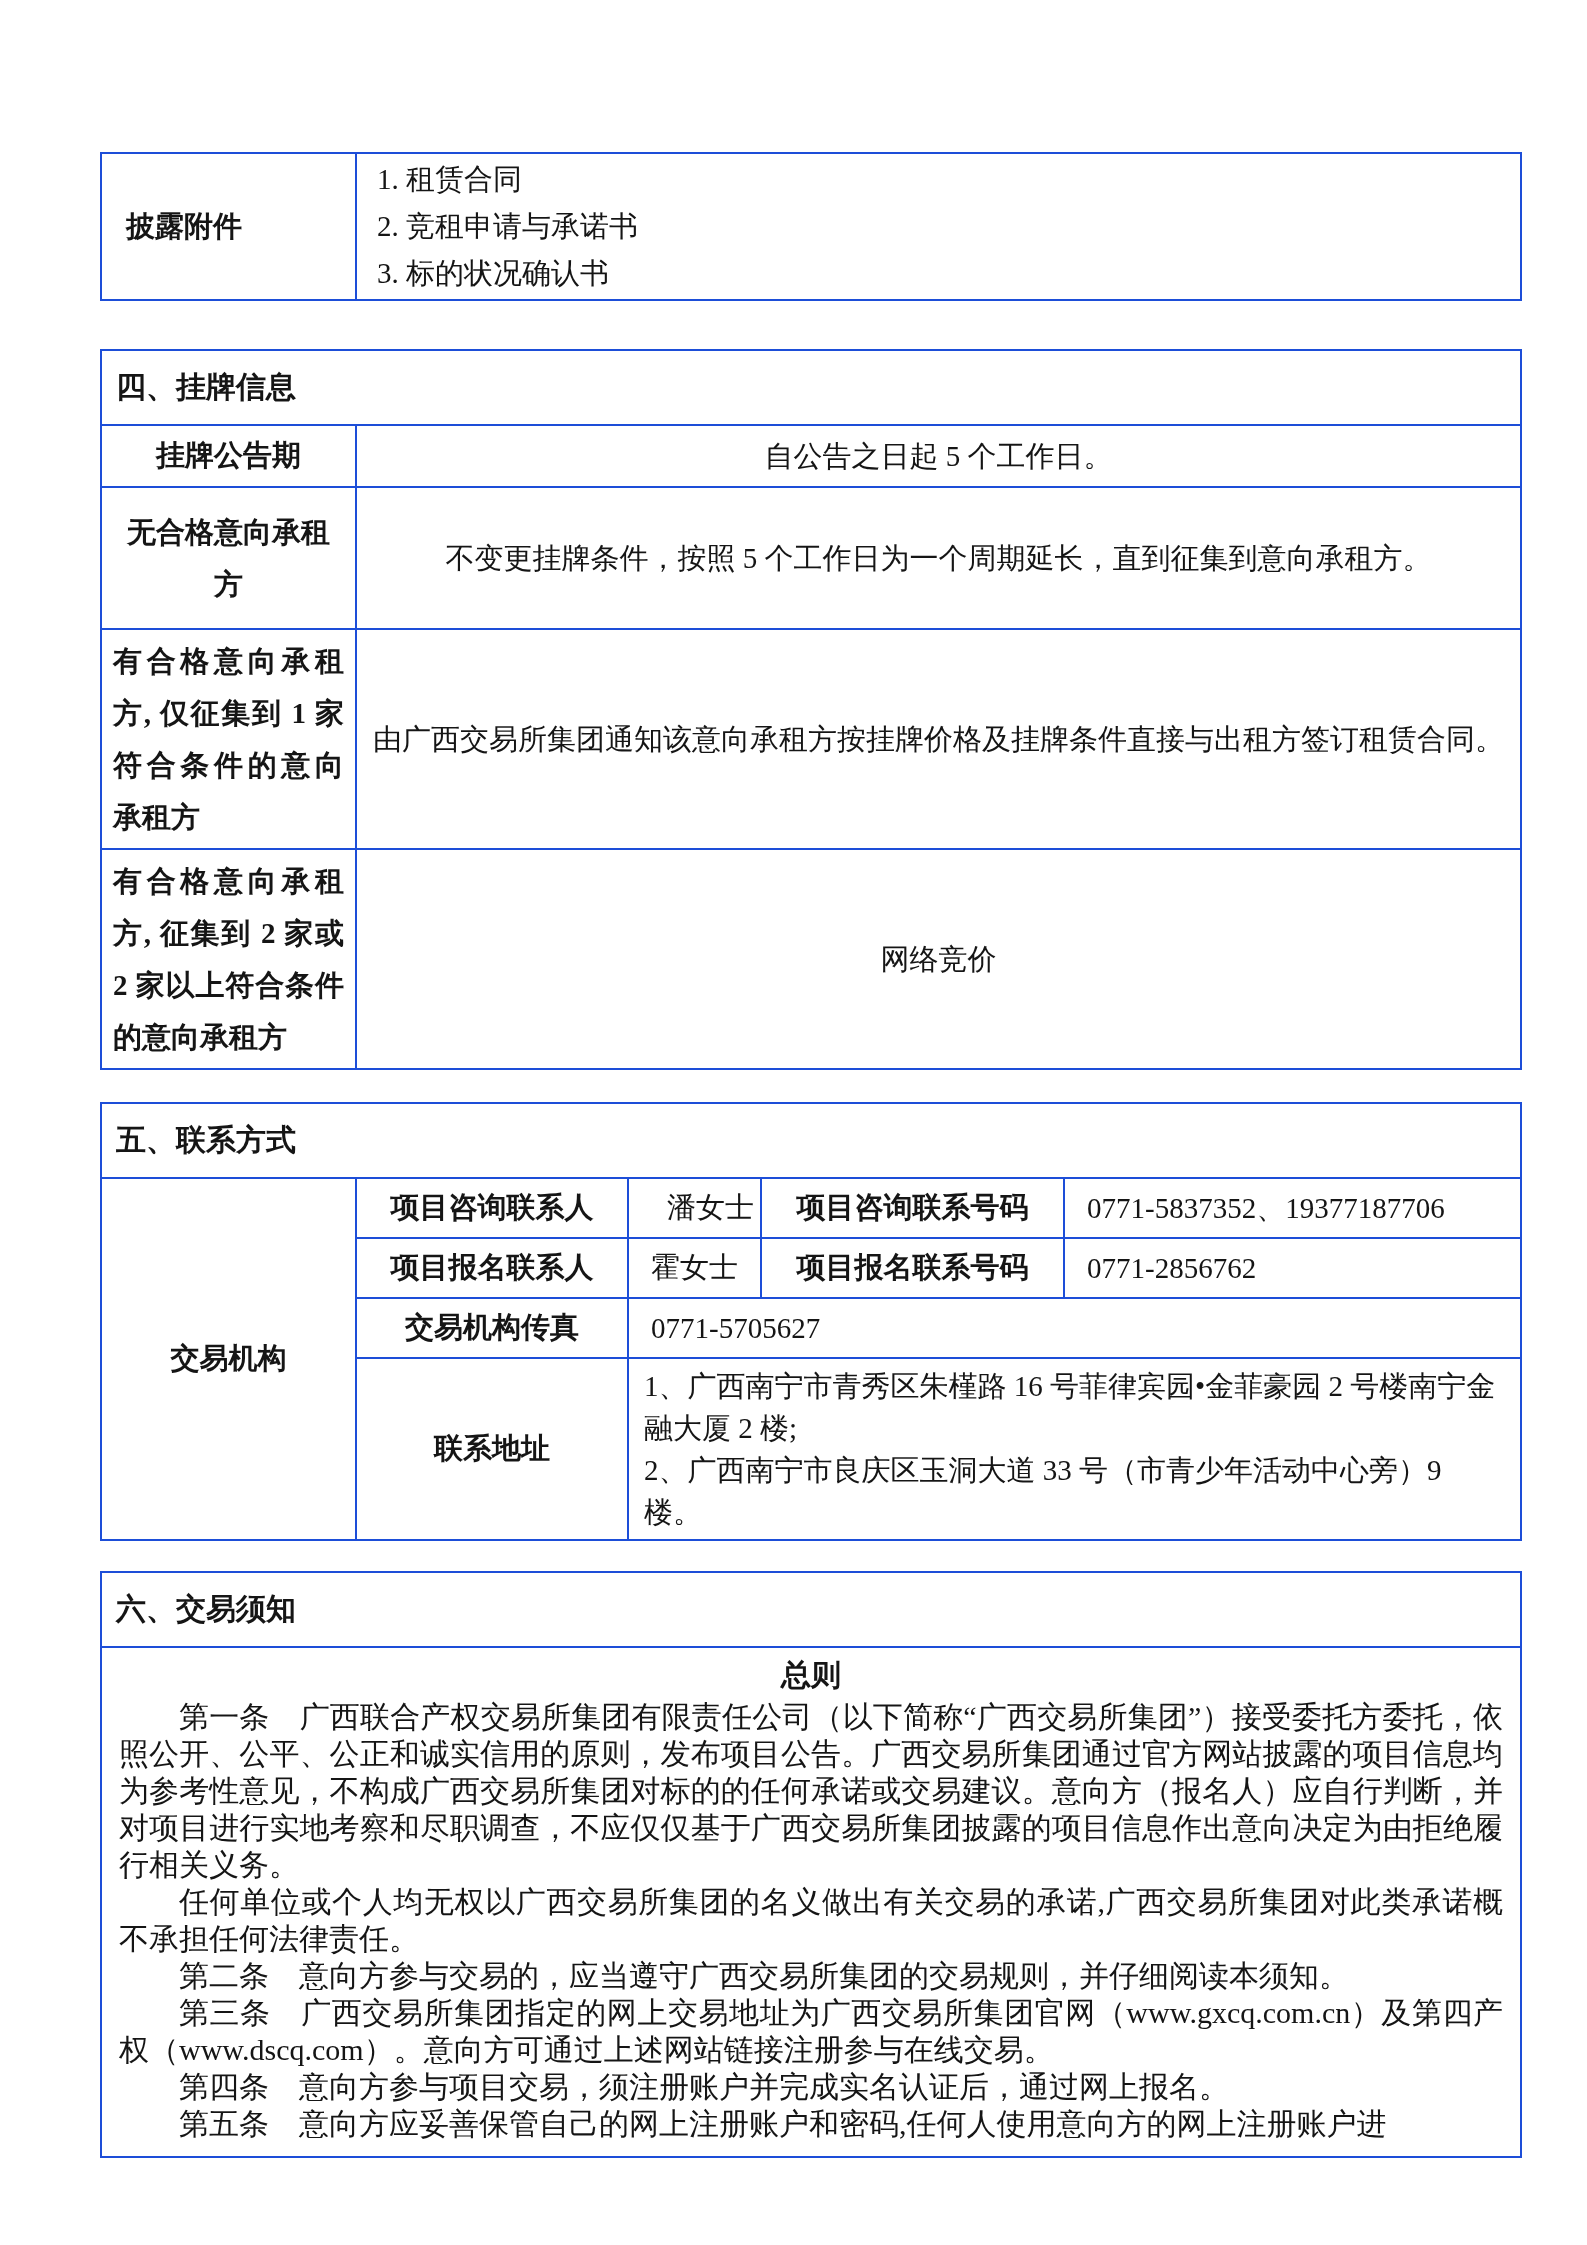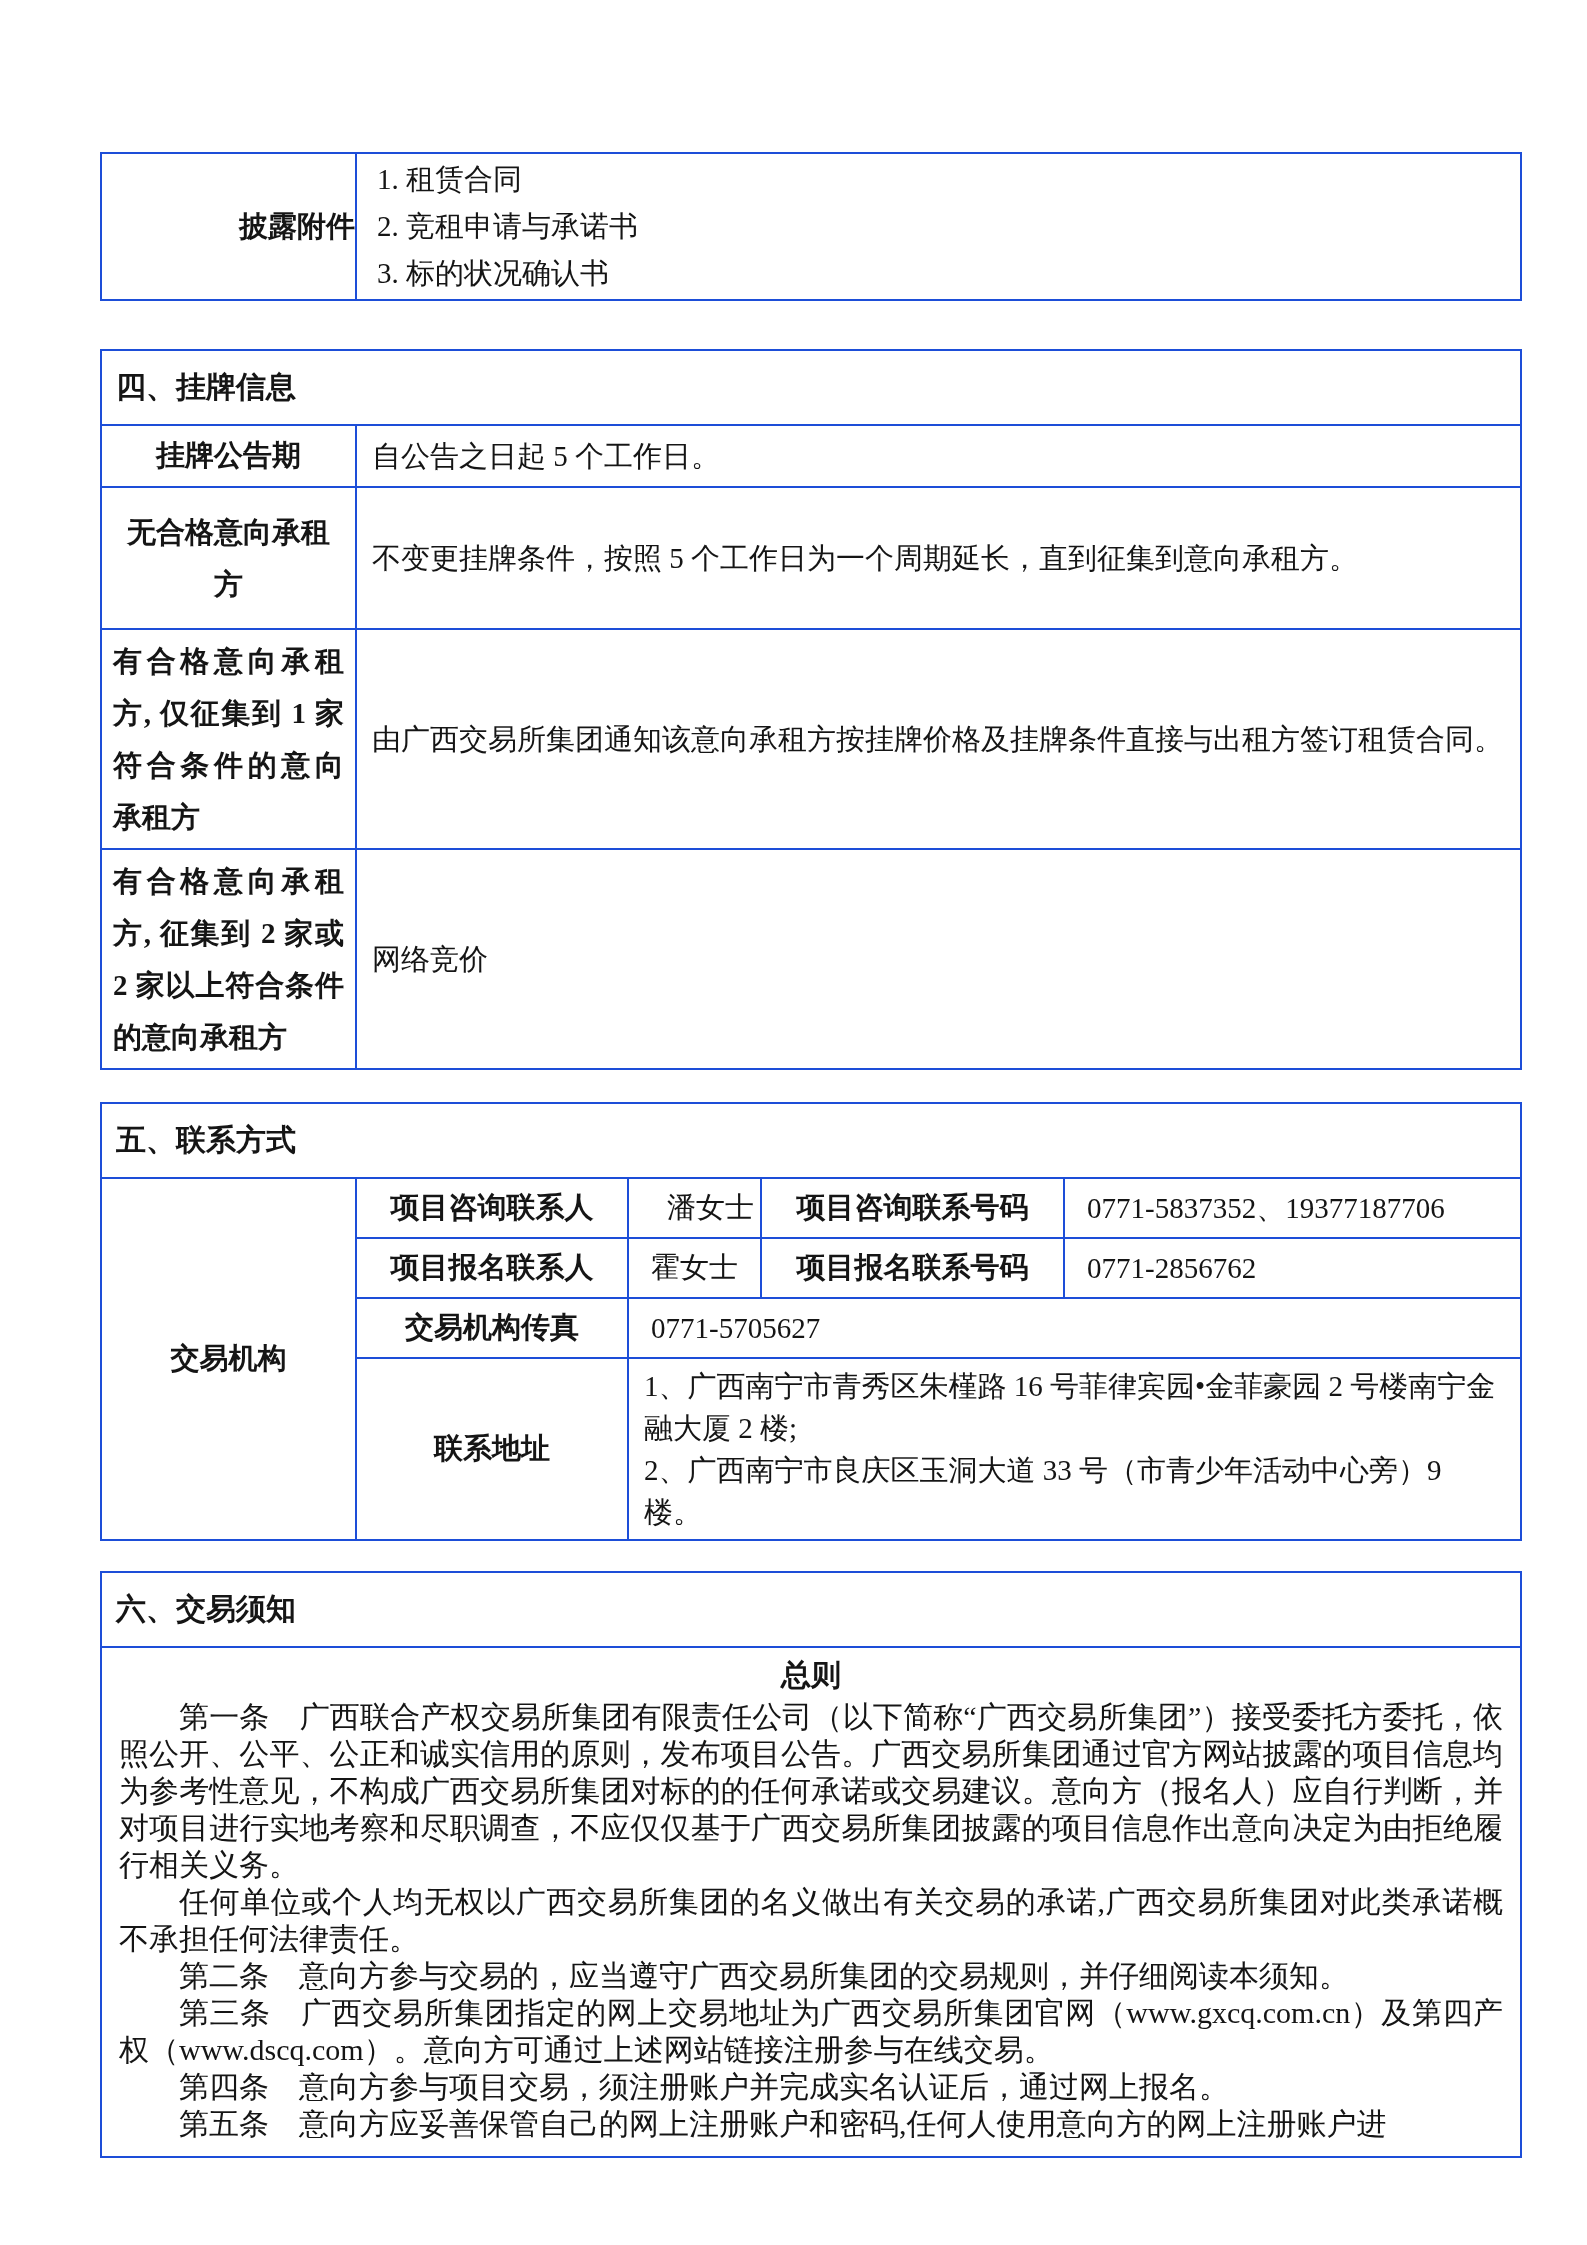--- a/index.html
+++ b/index.html
@@ -41,24 +41,24 @@
     font-weight:bold;
     text-align:justify; text-justify:inter-ideograph;
     padding:5px 11px;
     line-height:52px;
   }
   .lbl-center-wrap {
     font-weight:bold; text-align:center;
     padding:18px 11px; line-height:52px;
   }
   .val {
-    padding:4px 15px; line-height:52px; text-align:left;
+    padding:4px 15px; line-height:52px; text-align:center;
   }
   
-  .attach-label { font-weight:bold; padding-left:24px; height:140px;text-align:right; }
+  .attach-label { font-weight:bold; padding-left:24px; height:140px; }
   .attach-items { padding:2px 20px; }
   .attach-items .item { line-height:47px; }
   
   .row-h60 td { height:60px; }
   
   .contact-val { padding:4px 22px; line-height:50px; }
   .contact-row td { height:56px; }
   .org-cell { font-weight:bold; text-align:center; }
   .addr-cell { padding:6px 15px; line-height:42px; }
   .addr-cell .addr-line { text-align:left; }

